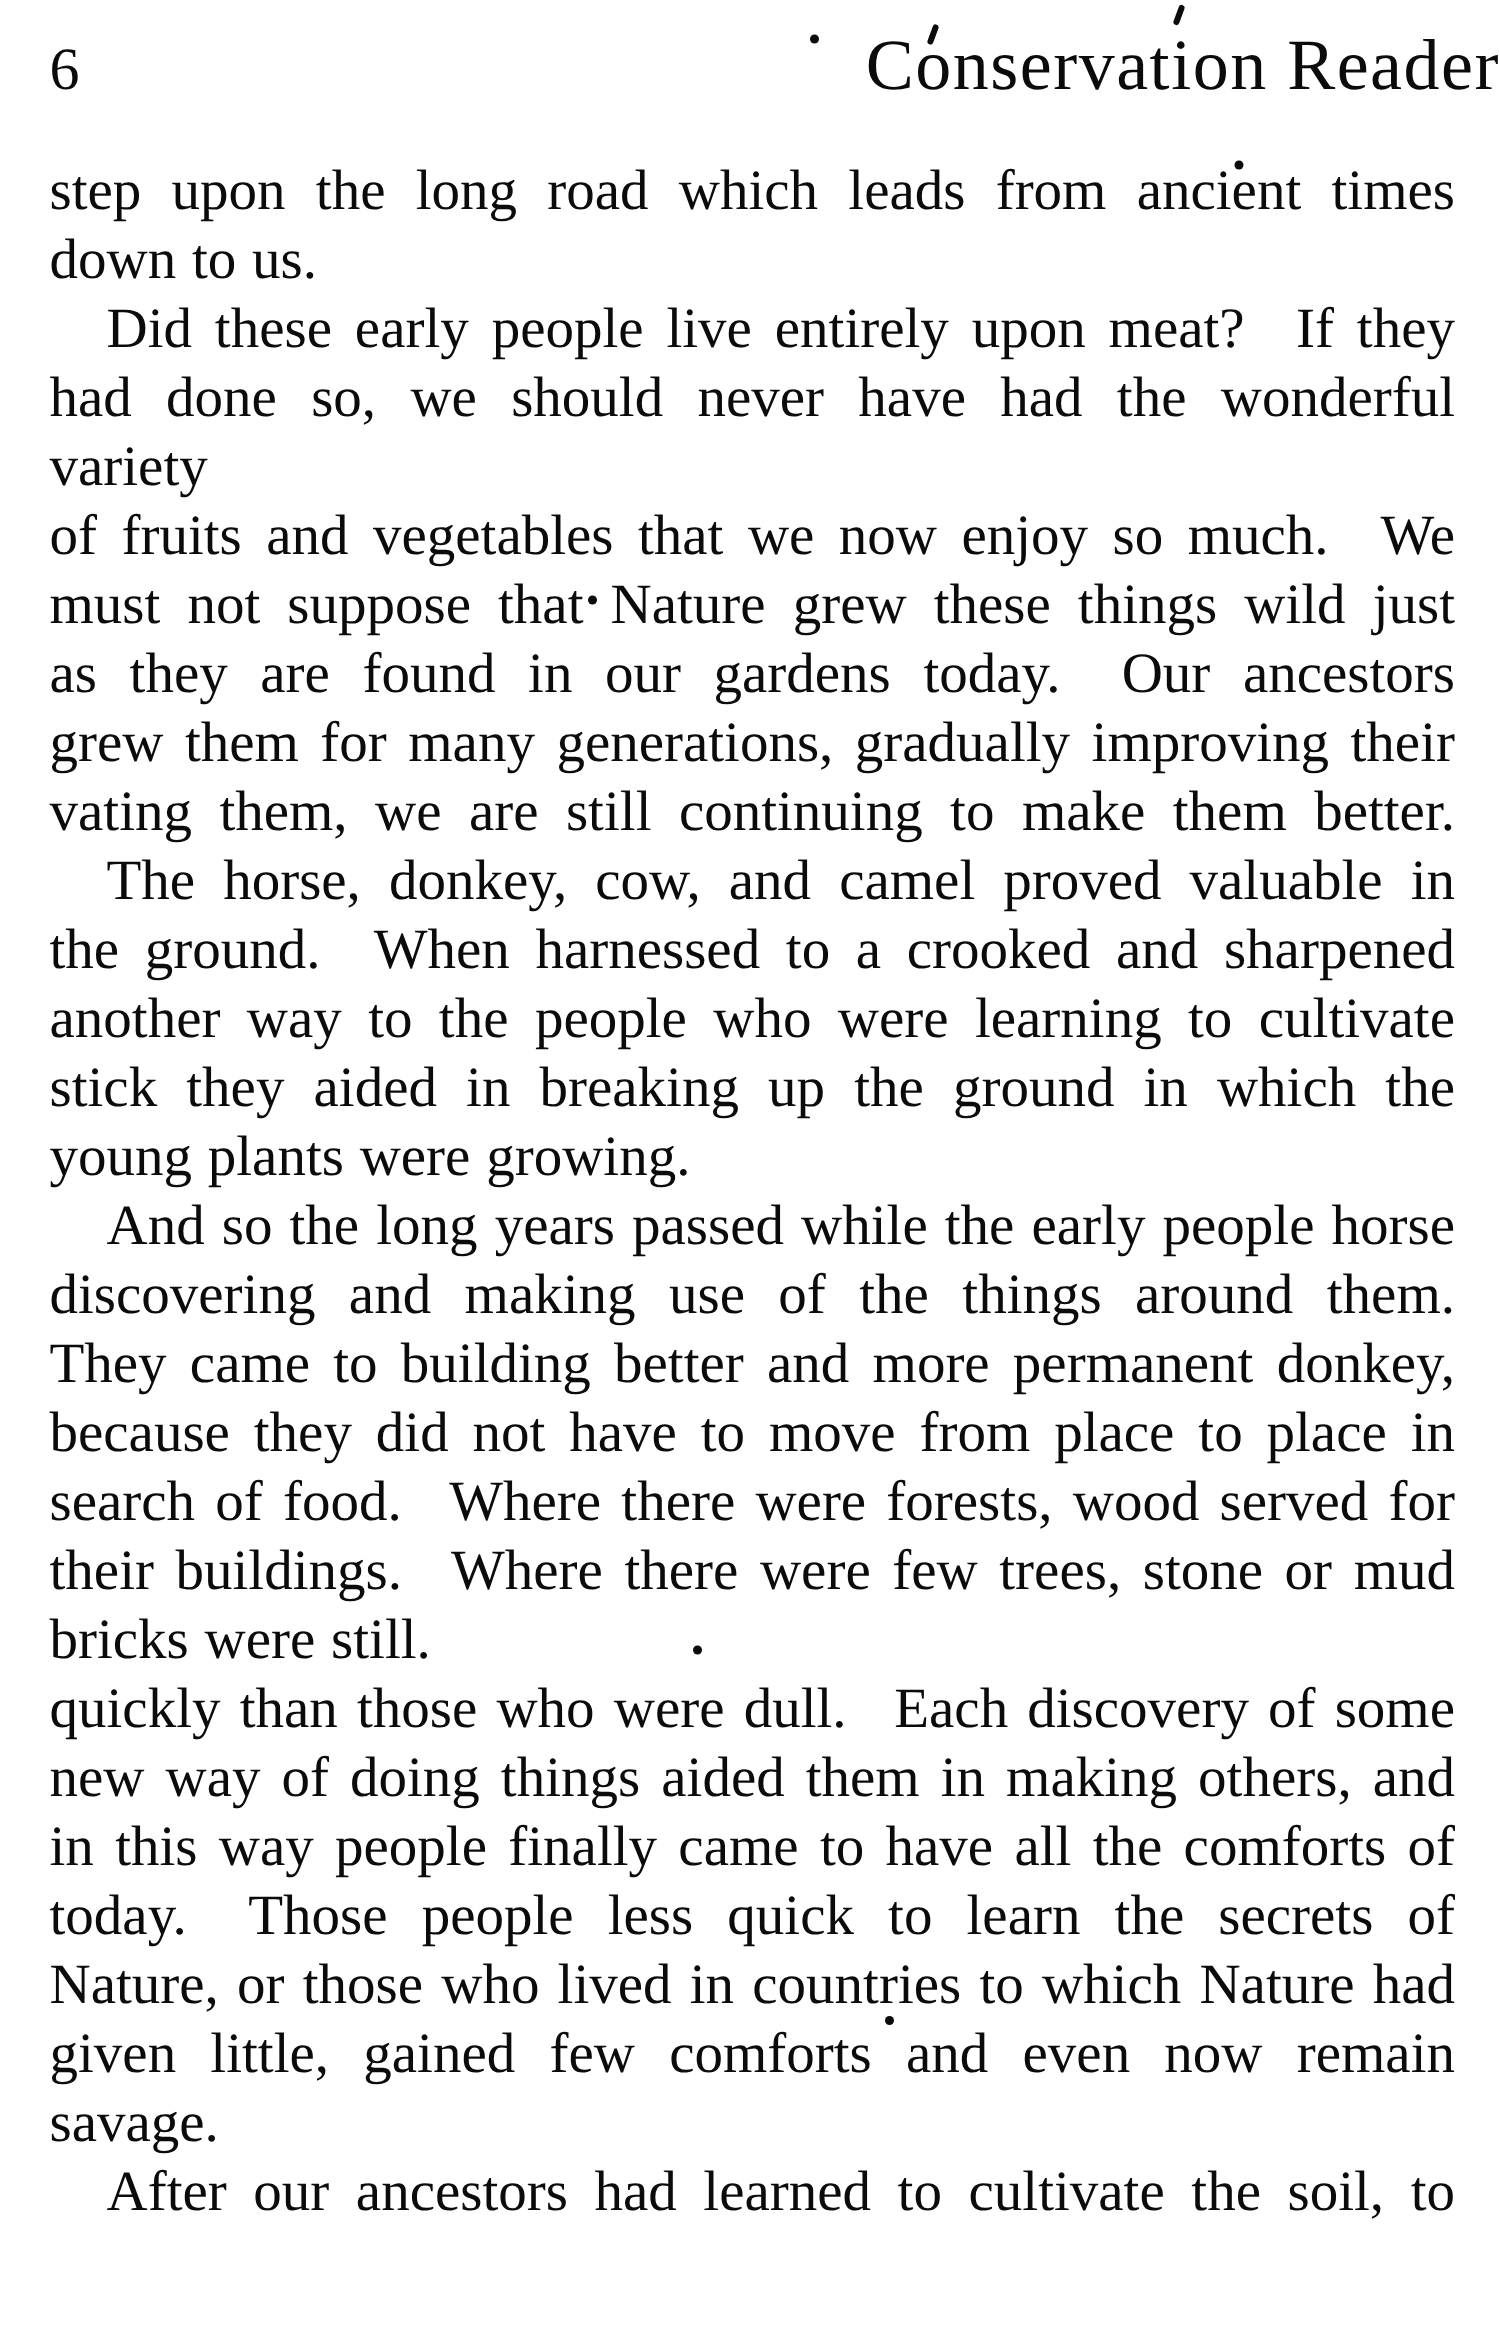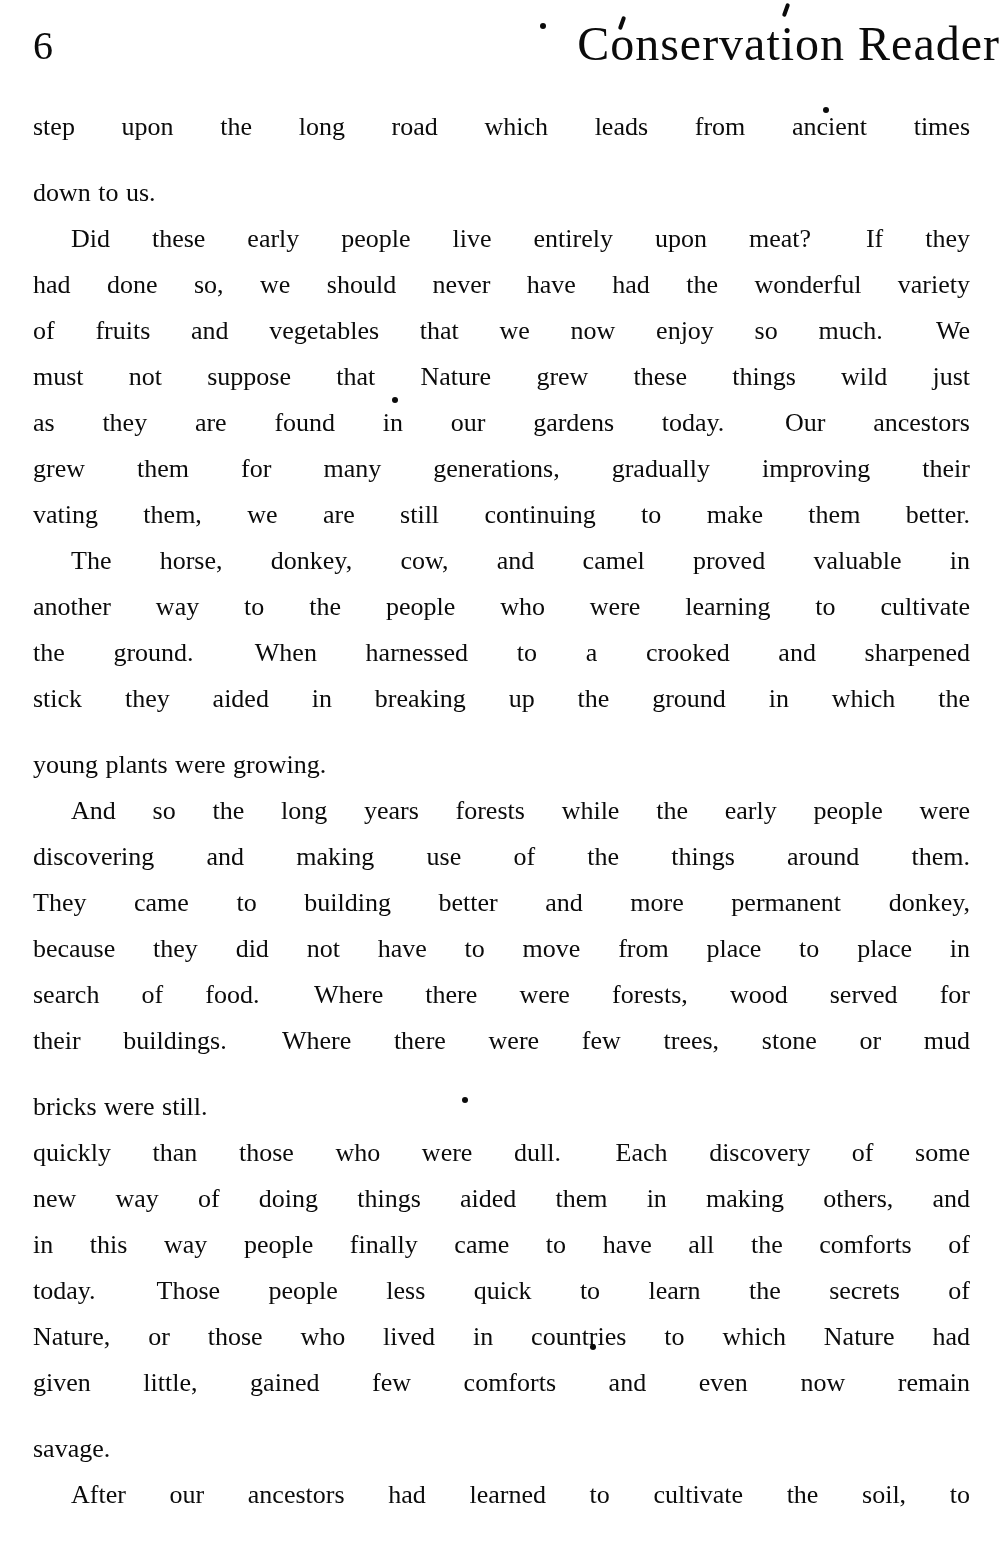--- a/index.html
+++ b/index.html
@@ -37,29 +37,28 @@
     text-align:right;
     font-size:48px;
     line-height:48px;
     letter-spacing:1px;
   }
   .page-body{
     padding:0 30px 0 33px;
   }
   .paragraph{margin:0;}
   .line{
-    font-size:26px;
+    font-size:38px;
     line-height:46px;
     text-align:justify;
     text-align-last:justify;
     word-spacing:1px;
   }
   .line.no-just{
     text-align-last:left;
-    margin-top:20px;
   }
   .line.indent{
     text-indent:38px;
   }
   .artifact{
     position:absolute;
     background:var(--ink);
   }
   .artifact.dot{
     width:6px;height:6px;
@@ -90,27 +89,27 @@
         <div class="line indent">Did these early people live entirely upon meat?  If they</div>
         <div class="line">had done so, we should never have had the wonderful variety</div>
         <div class="line">of fruits and vegetables that we now enjoy so much.  We</div>
         <div class="line">must not suppose that Nature grew these things wild just</div>
         <div class="line">as they are found in our gardens today.  Our ancestors</div>
         <div class="line">grew them for many generations, gradually improving their</div>
         <div class="line">vating them, we are still continuing to make them better.</div>
       </div>
       <div class="paragraph">
         <div class="line indent">The horse, donkey, cow, and camel proved valuable in</div>
+        <div class="line">the ground.  When harnessed to a crooked and sharpened</div>
         <div class="line">another way to the people who were learning to cultivate</div>
-        <div class="line">the ground.  When harnessed to a crooked and sharpened</div>
         <div class="line">stick they aided in breaking up the ground in which the</div>
         <div class="line no-just">young plants were growing.</div>
       </div>
       <div class="paragraph">
-        <div class="line indent">And so the long years forests while the early people were</div>
+        <div class="line indent">And so the long years passed while the early people horse</div>
         <div class="line">discovering and making use of the things around them.</div>
         <div class="line">They came to building better and more permanent donkey,</div>
         <div class="line">because they did not have to move from place to place in</div>
         <div class="line">search of food.  Where there were forests, wood served for</div>
         <div class="line">their buildings.  Where there were few trees, stone or mud</div>
         <div class="line no-just">bricks were still.</div>
       </div>
       <div class="paragraph">
         <div class="line">quickly than those who were dull.  Each discovery of some</div>
         <div class="line">new way of doing things aided them in making others, and</div>

